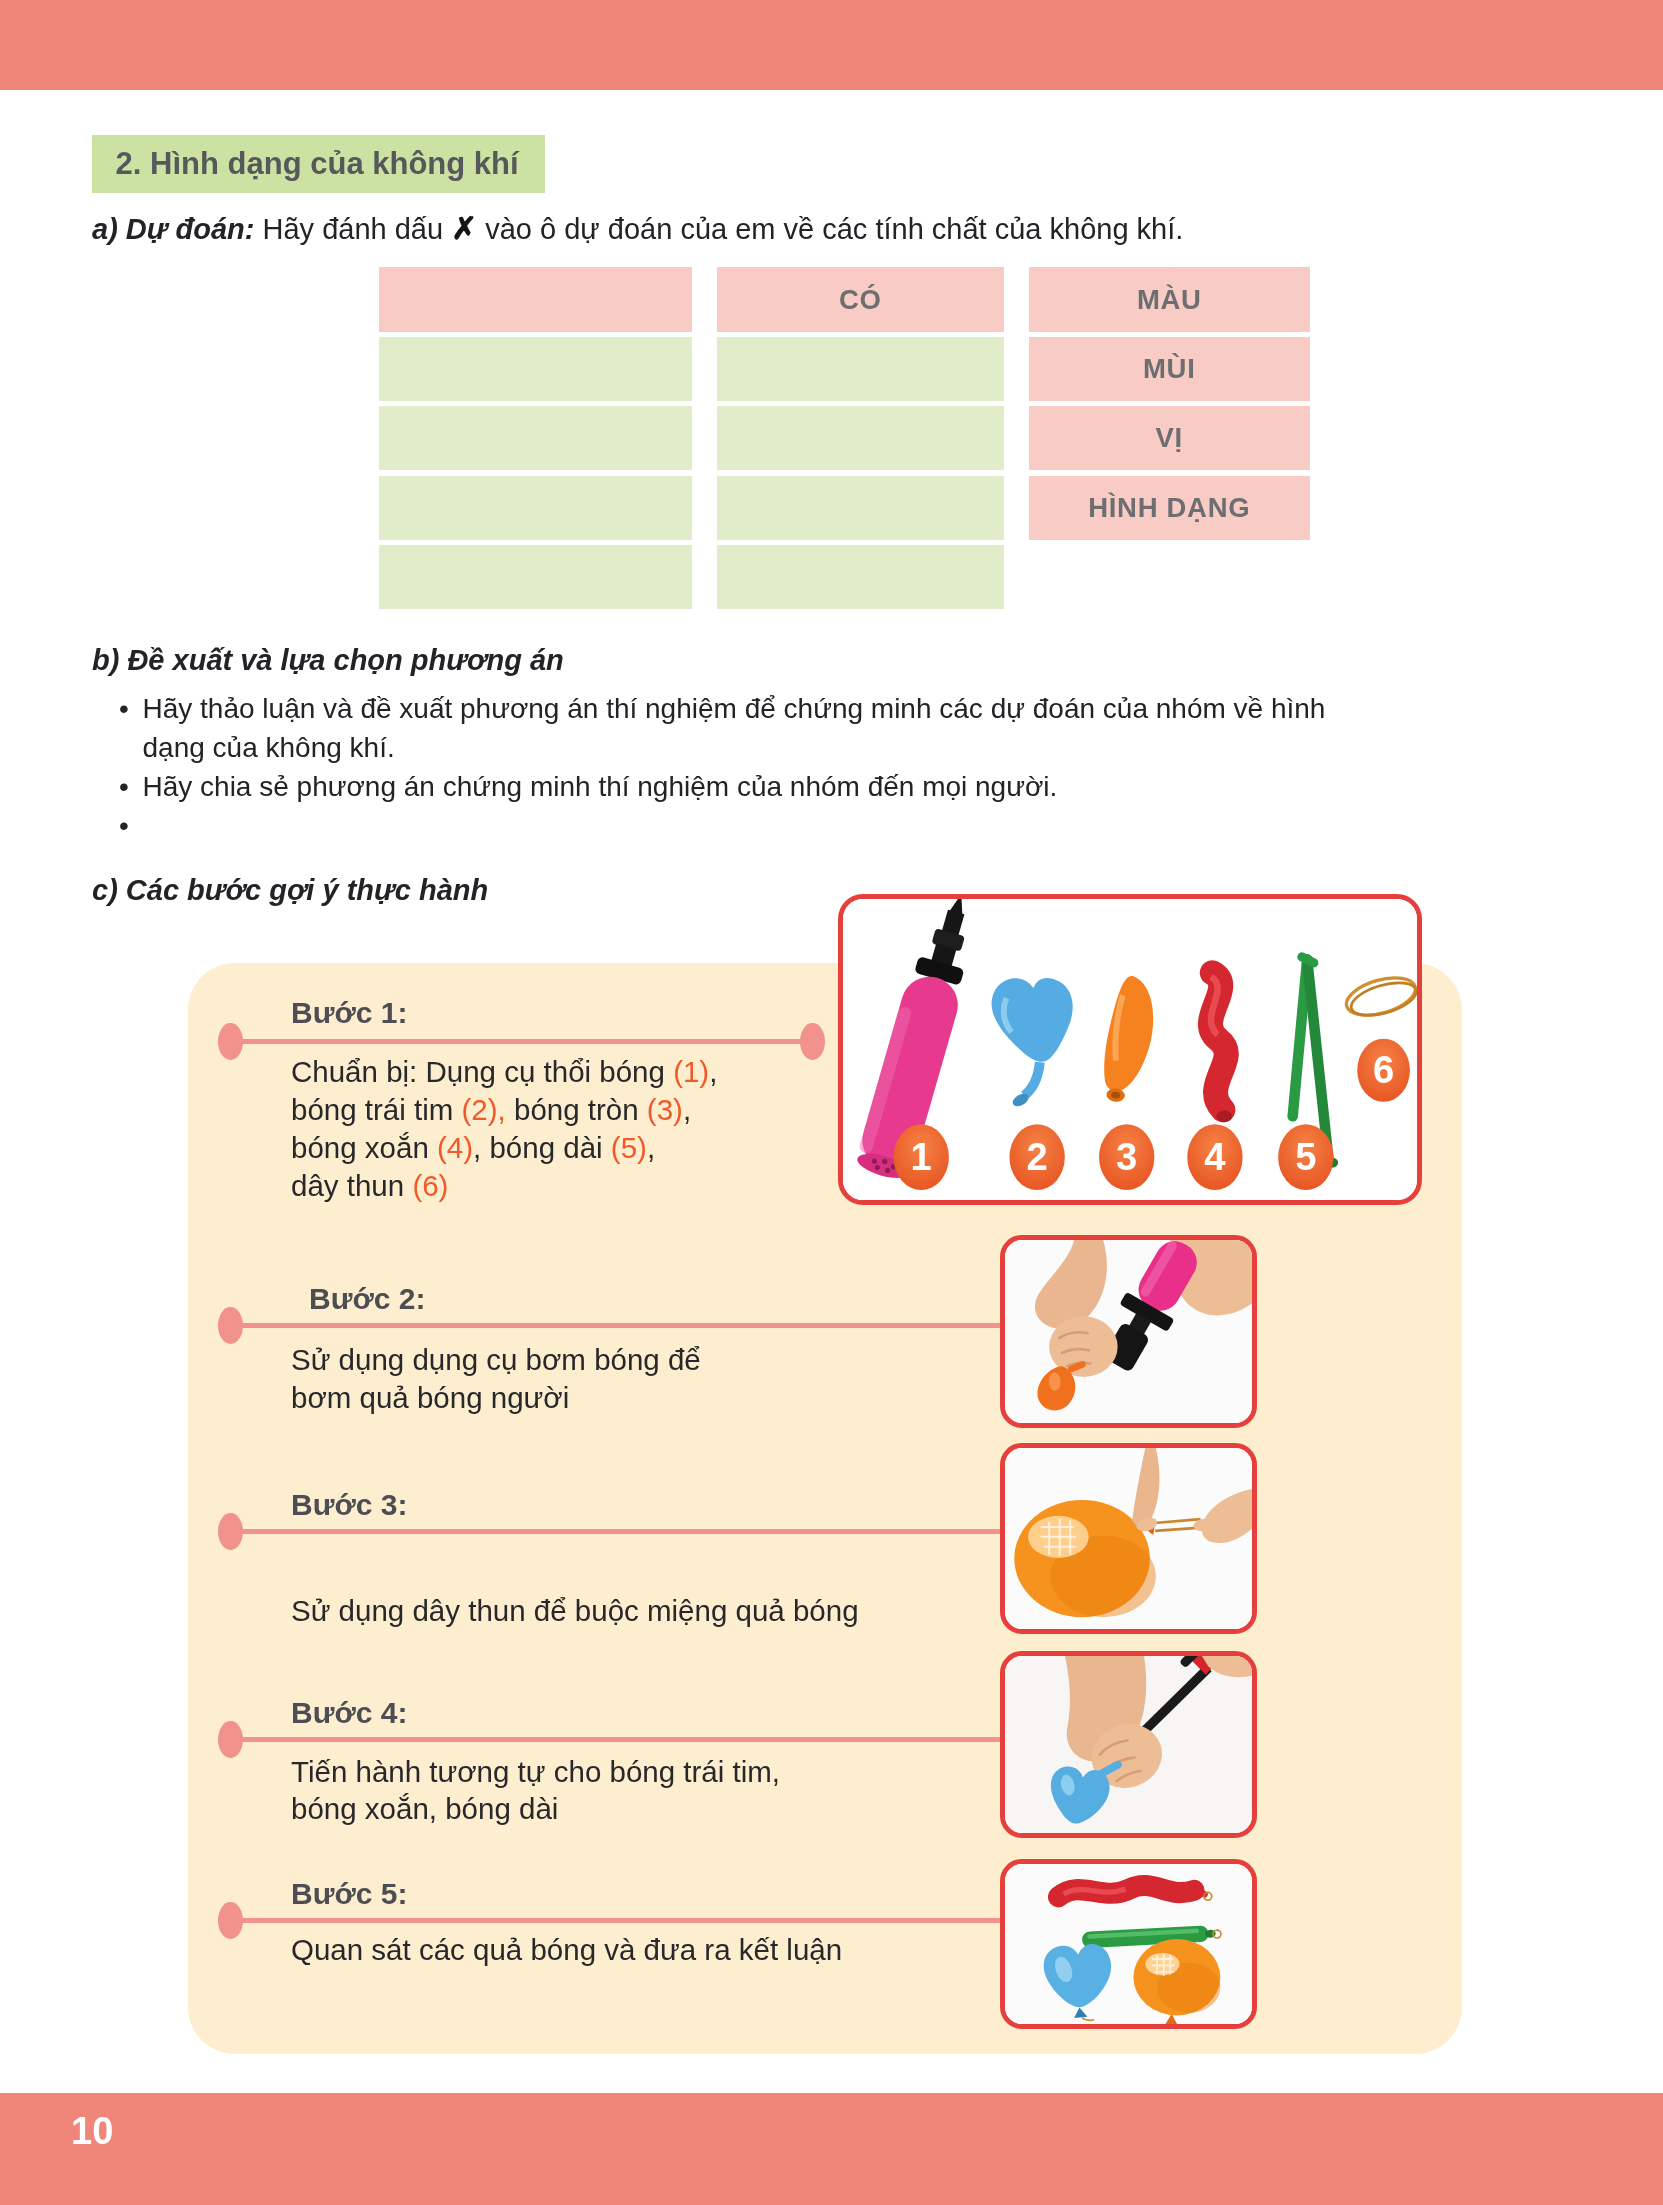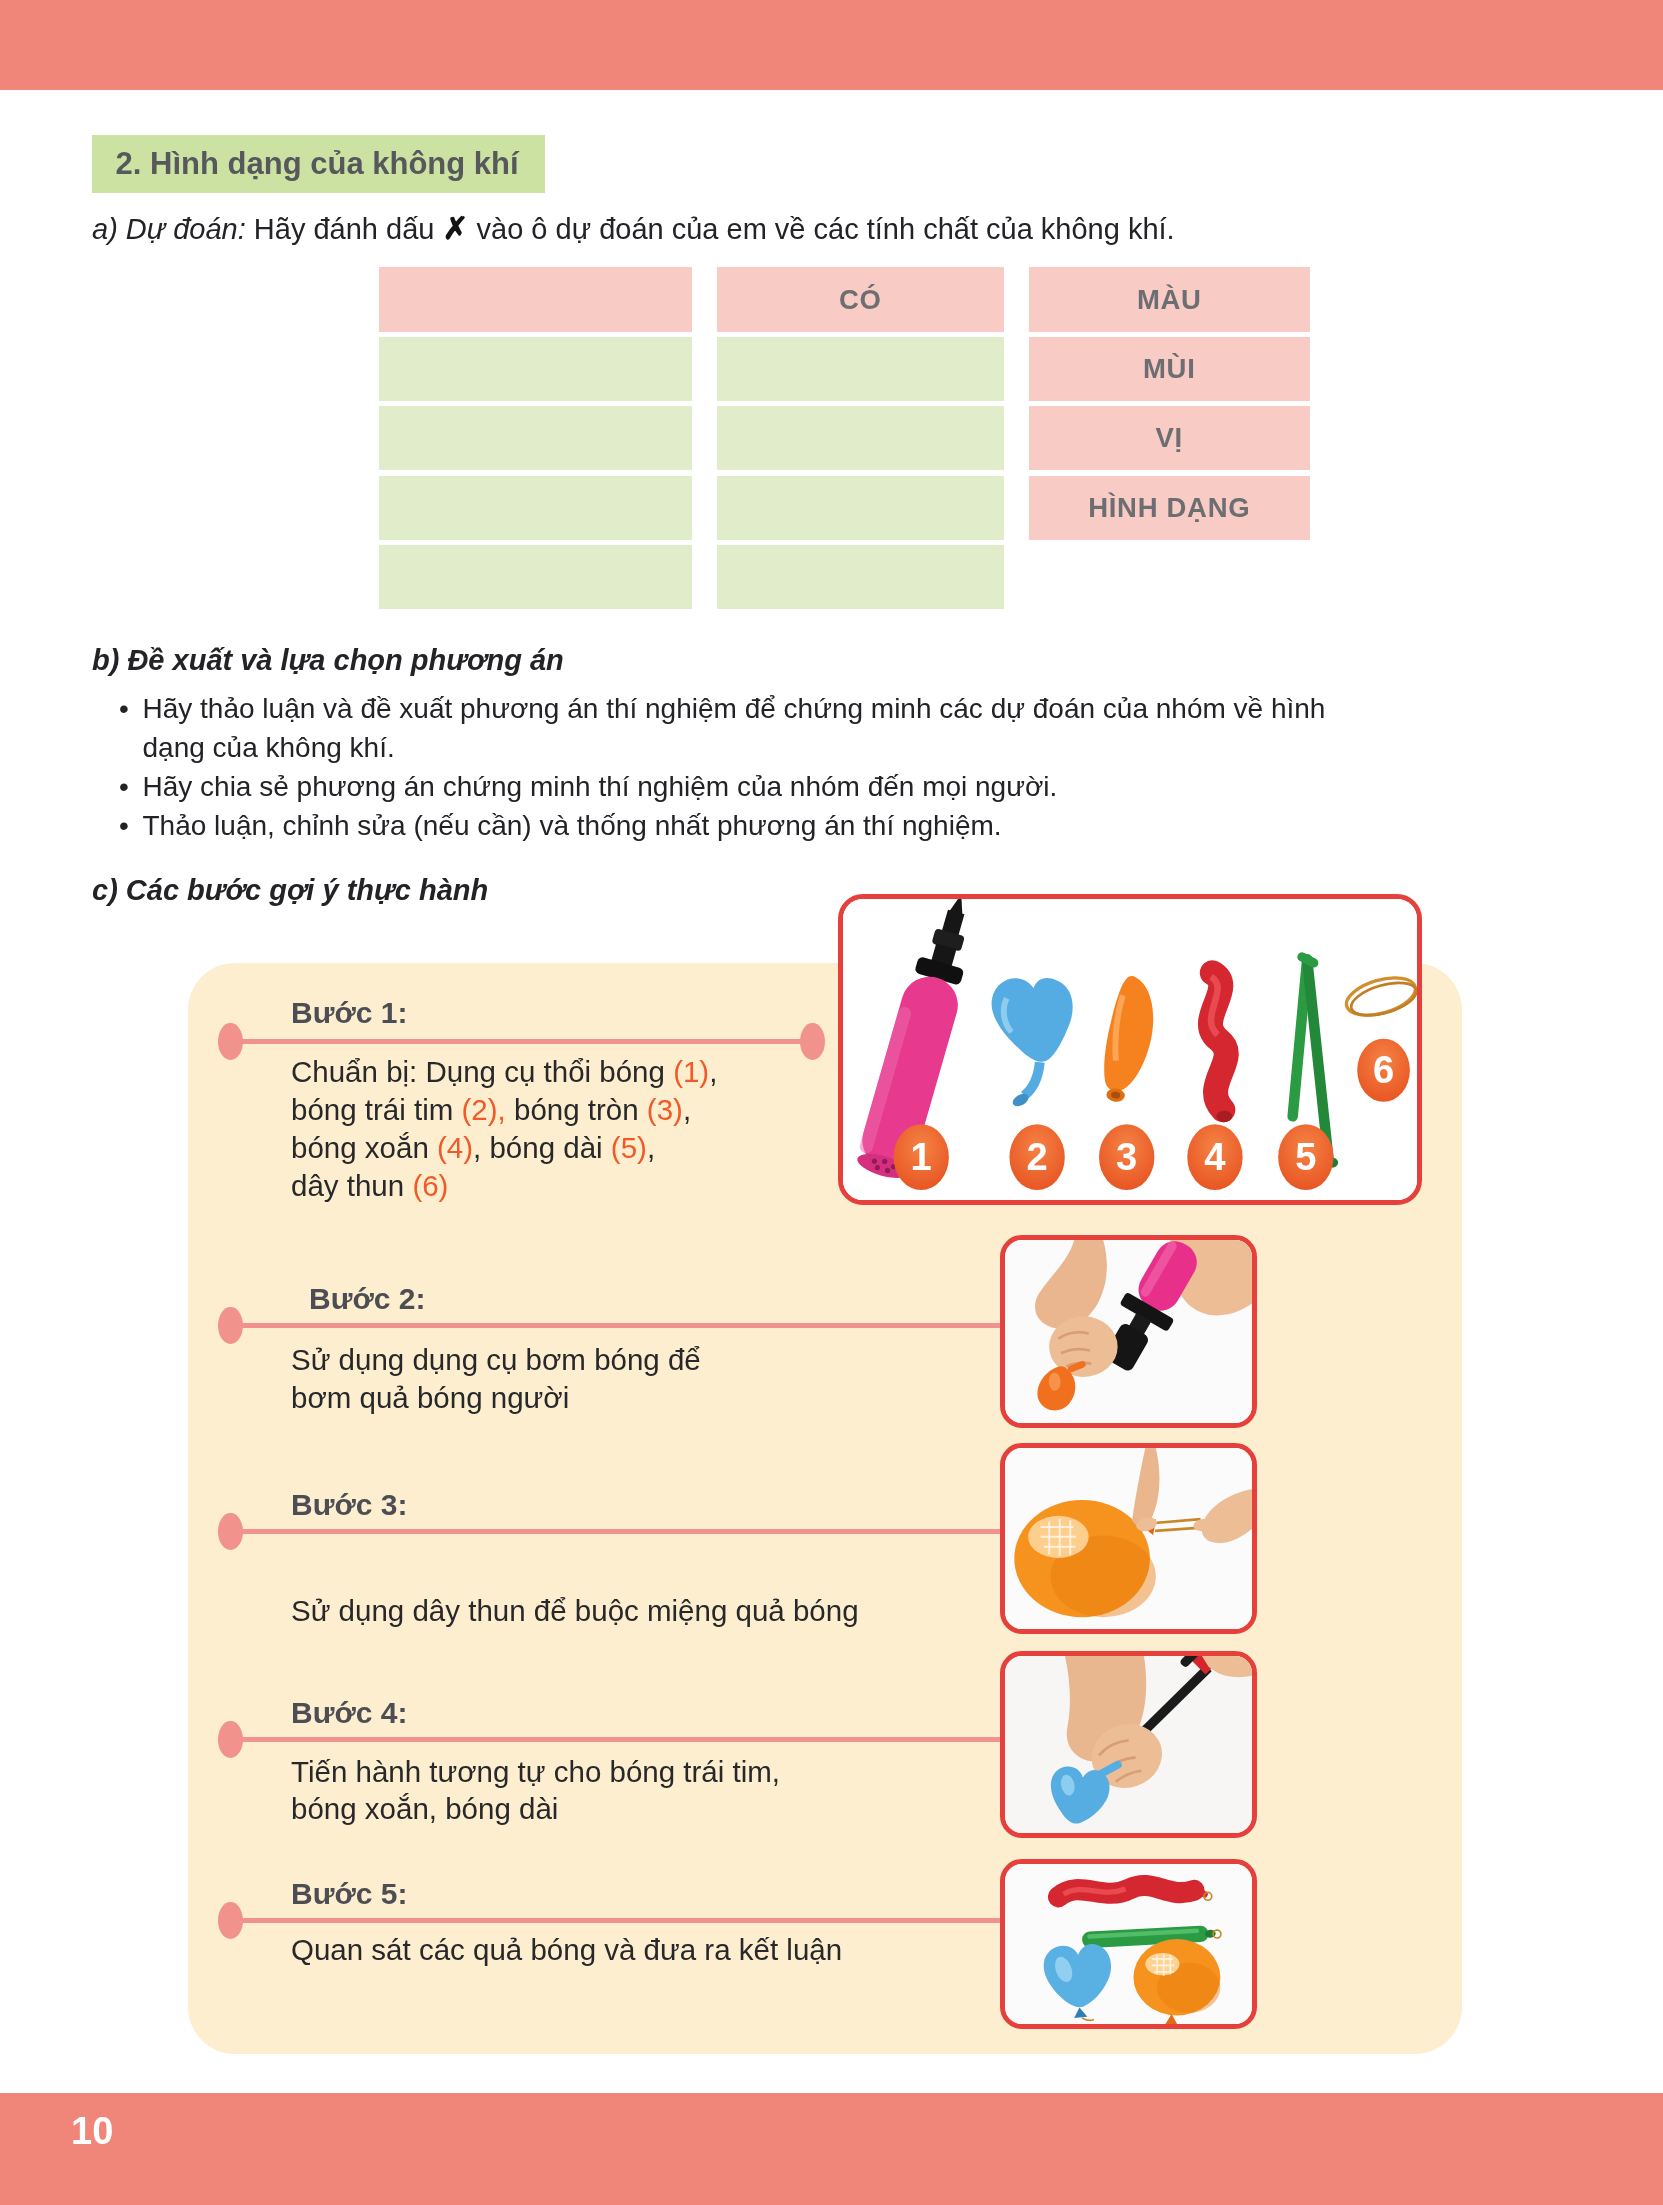--- a/index.html
+++ b/index.html
@@ -14,21 +14,21 @@
 
   
   .sec-title{
     left:92px;top:135px;width:453px;height:58px;background:#cce2a2;
     font-size:31px;font-weight:bold;color:#57585c;line-height:58px;padding-left:23.6px;
     box-sizing:border-box;letter-spacing:0px;
   }
 
   
   .a-line{left:92px;top:210px;font-size:29px;color:#232327;white-space:nowrap;}
-  .a-line .lead{font-weight:normal;font-style:italic;}
+  .a-line .lead{font-weight:bold;font-style:italic;}
   .a-line .xmark{font-weight:bold;font-size:31px;color:#141416;}
 
   
   .ptable{
     left:362px;top:267px;display:grid;
     grid-template-columns:330px 304px 298px;
     grid-template-rows:65px 64px 64px 64px 64px;
     gap:5.2px 7.9px;
   }
   .ptable .cell{display:flex;align-items:center;justify-content:center;margin-left:17px;}
@@ -101,21 +101,20 @@
   <div class="bi">
     <span class="bdot">•</span>
     <span>Hãy thảo luận và đề xuất phương án thí nghiệm để chứng minh các dự đoán của nhóm về hình dạng của không khí.</span>
   </div>
   <div class="bi">
     <span class="bdot">•</span>
     <span>Hãy chia sẻ phương án chứng minh thí nghiệm của nhóm đến mọi người.</span>
   </div>
   <div class="bi">
     <span class="bdot">•</span>
-    <span>Thảo luận, chỉnh sửa (nếu cần) và thống nhất phương án thí nghiệm.</span>
   </div>
 </div>
 
 <div class="abs h-italic" style="left:92px;top:874px;">c) Các bước gợi ý thực hành</div>
 
 <div class="abs panel"></div>
 
 <div class="abs step-label" style="left:291px;top:996px;">Bước 1:</div>
 <div class="abs rule" style="left:231px;top:1039px;width:582px;"></div>
 <div class="abs dot" style="left:218px;top:1023px;"></div>

